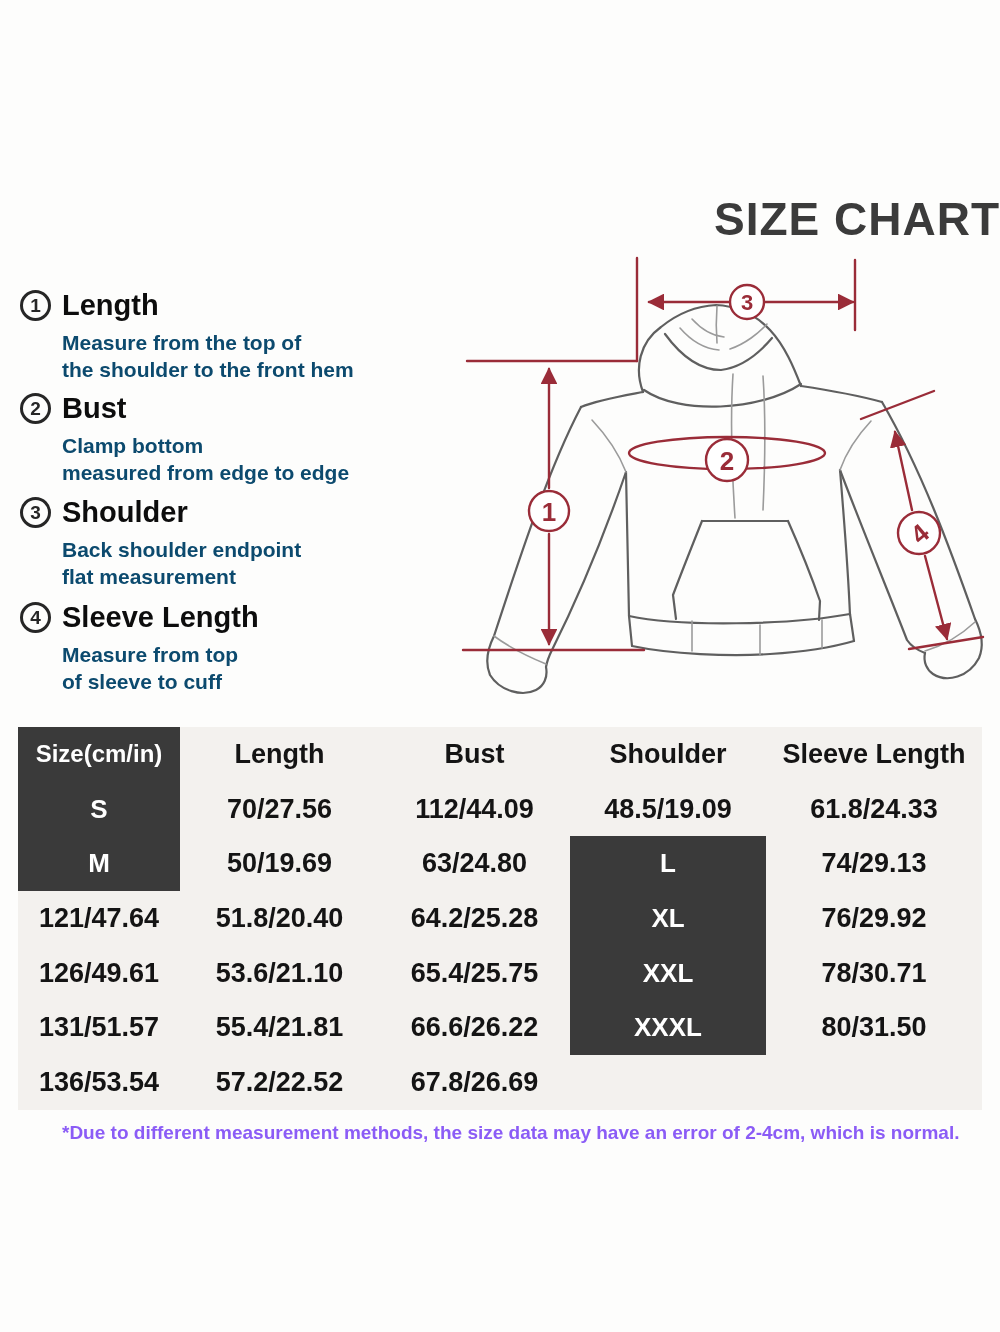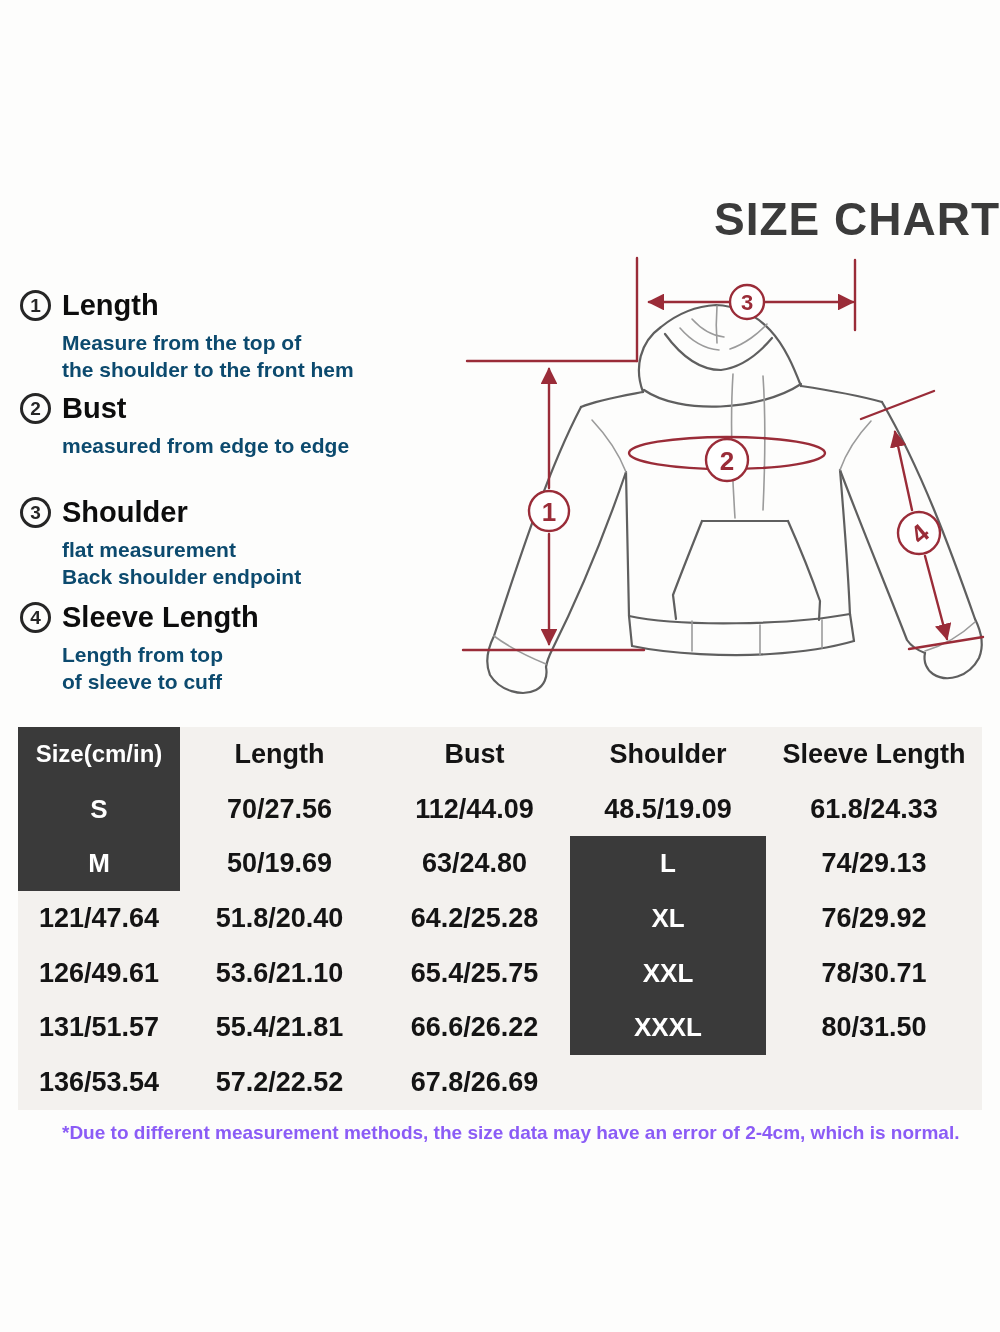--- a/index.html
+++ b/index.html
@@ -61,42 +61,43 @@
       <div>the shoulder to the front hem</div>
     </div>
   </div>
 
   <div class="m-item item-2">
     <div class="m-head">
       <span class="num-badge">2</span>
       <span class="m-name">Bust</span>
     </div>
     <div class="m-desc">
+      <div>Clamp bottom</div>
       <div>measured from edge to edge</div>
     </div>
   </div>
 
   <div class="m-item item-3">
     <div class="m-head">
       <span class="num-badge">3</span>
       <span class="m-name">Shoulder</span>
     </div>
     <div class="m-desc">
+      <div>Back shoulder endpoint</div>
       <div>flat measurement</div>
-      <div>Back shoulder endpoint</div>
     </div>
   </div>
 
   <div class="m-item item-4">
     <div class="m-head">
       <span class="num-badge">4</span>
       <span class="m-name">Sleeve Length</span>
     </div>
     <div class="m-desc">
-      <div>Length from top</div>
+      <div>Measure from top</div>
       <div>of sleeve to cuff</div>
     </div>
   </div>
 
   <svg class="diagram" width="570" height="450" viewBox="0 0 570 450">
     <defs>
       <marker id="ah" viewBox="0 0 10 10" refX="9" refY="5" markerWidth="7" markerHeight="7" orient="auto-start-reverse">
         <path d="M0,0 L10,5 L0,10 z" fill="#9a2c38"></path>
       </marker>
     </defs>

